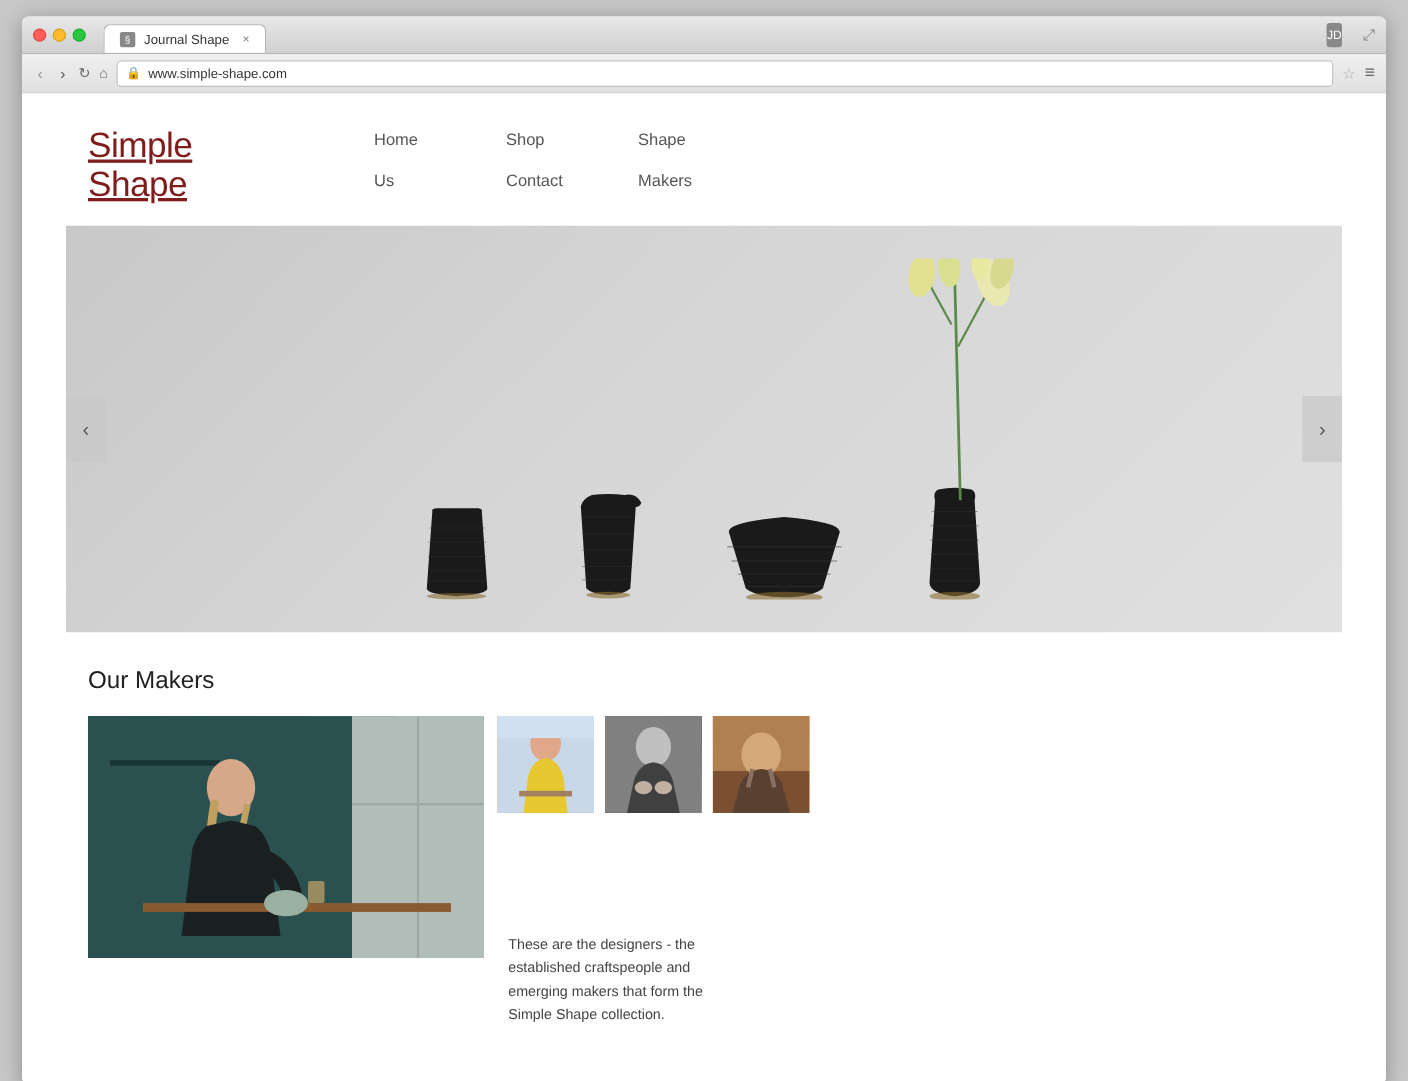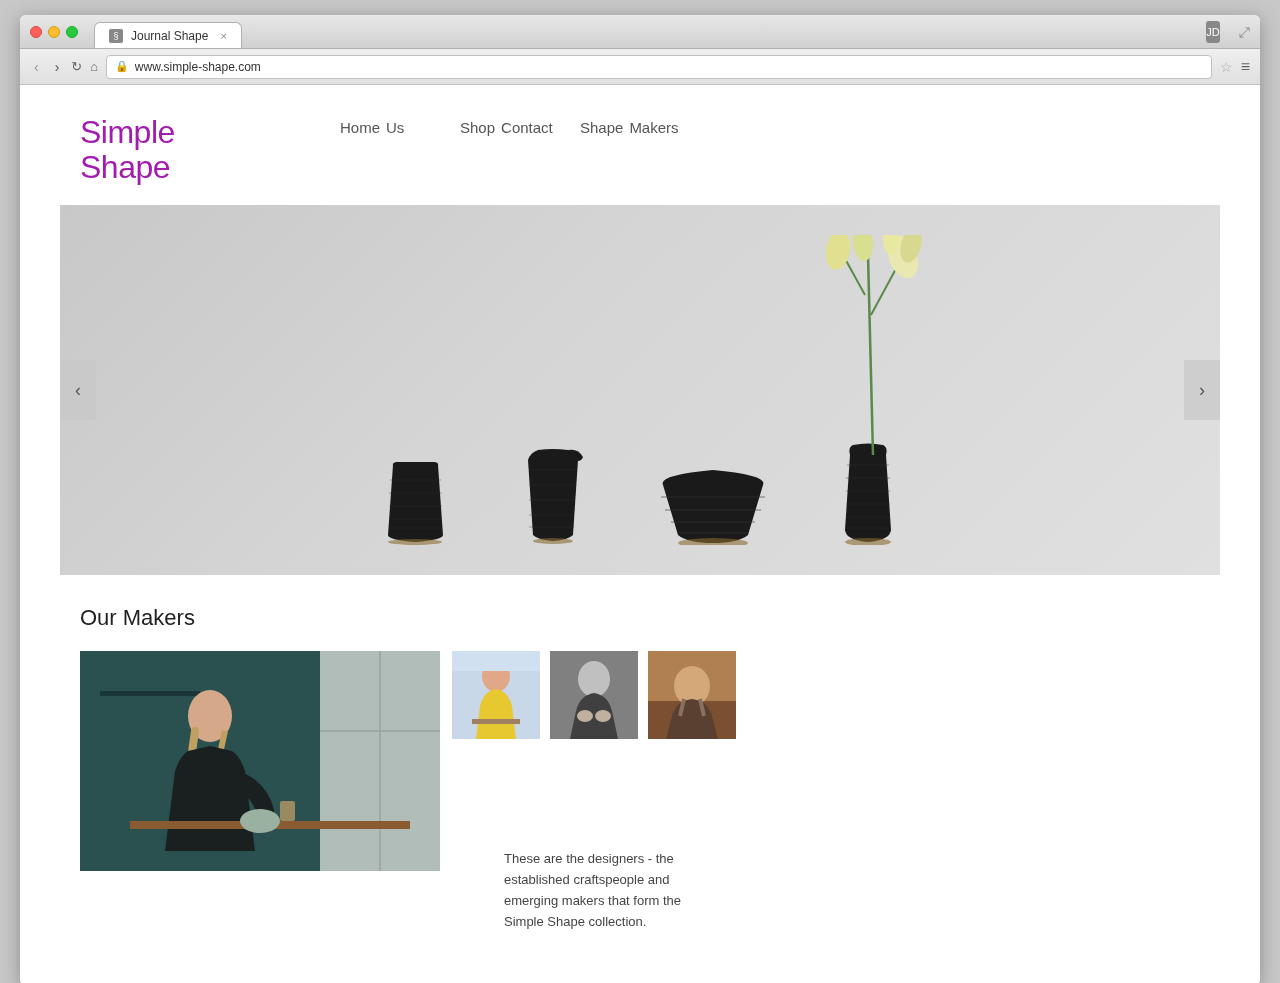--- a/index.html
+++ b/index.html
@@ -177,37 +177,38 @@
 
     .site-header {
       display: flex;
       align-items: flex-start;
       padding: 30px 40px 20px 60px;
     }
 
     .site-logo {
       font-size: 32px;
       font-weight: 400;
-      color: #a21caf;
+      color: #7f1d1d;
       letter-spacing: -0.5px;
       line-height: 1.1;
       min-width: 180px;
+      text-decoration: underline;
     }
 
     .site-nav {
       display: flex;
       gap: 0;
       margin-left: 80px;
       margin-top: 4px;
     }
 
     .nav-column {
       display: flex;
-      flex-direction: row;
-      gap: 6px;
+      flex-direction: column;
+      gap: 20px;
       min-width: 120px;
     }
 
     .nav-link {
       font-size: 15px;
       color: #555;
       text-decoration: none;
       cursor: pointer;
     }
 
@@ -335,21 +336,20 @@
       flex: 1;
       padding-left: 10px;
       padding-top: 100px;
     }
 
     .makers-desc-text {
       font-size: 13px;
       line-height: 1.6;
       color: #444;
       max-width: 200px;
-      margin-left: 42px;
     }
   </style>
 </head>
 <body>
 
 <div class="browser-window">
 
   <div class="browser-titlebar">
     <div class="browser-dots">
       <div class="browser-dot dot-red"></div>

